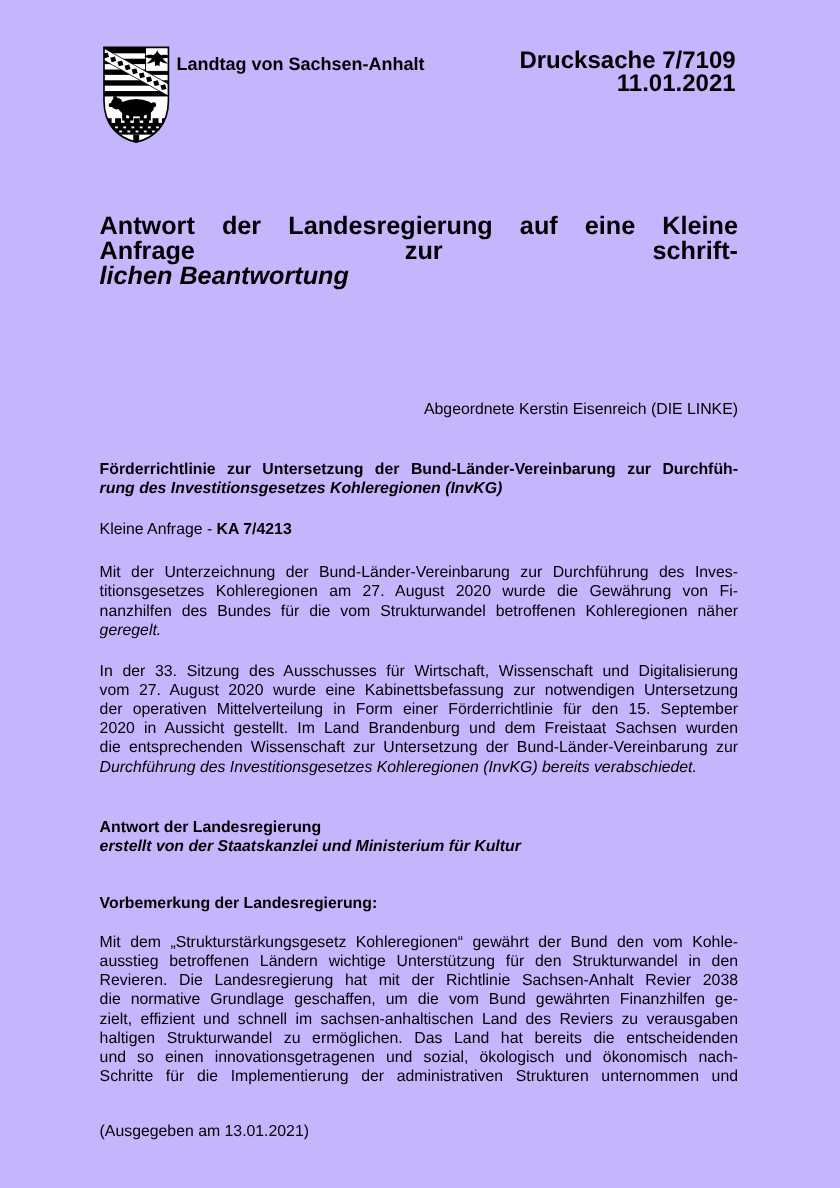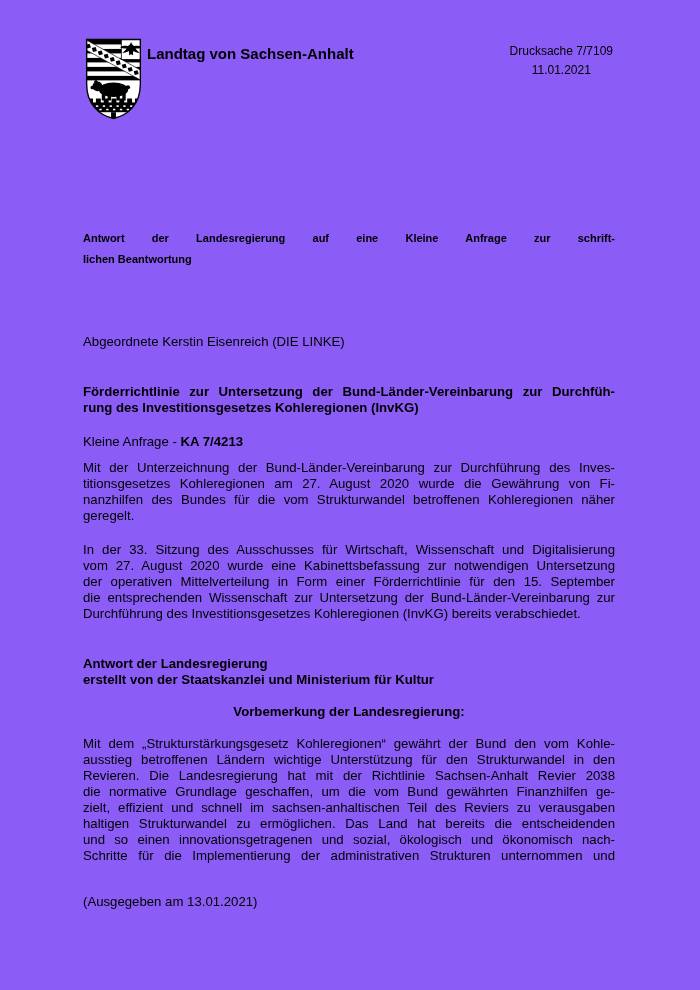--- a/index.html
+++ b/index.html
@@ -1,47 +1,47 @@
 <!DOCTYPE html>
 <html lang="de"><head>
 <meta charset="utf-8">
 <style>
   html,body{margin:0;padding:0;background:#ffffff;}
   .page{
     position:relative;
     width:700px;height:990px;
     box-sizing:border-box;
     padding:0 85px 0 83px;
-    background:#8b5cf6;color:#000;
+    background:#c4b5fd;color:#000;
     font-family:"Liberation Sans","DejaVu Sans",sans-serif;
     overflow:hidden;
   }
   
   .header{position:relative;height:120px;}
   .coa{position:absolute;left:2px;top:38px;width:57px;height:82px;}
   .inst{position:absolute;left:64px;top:45px;font-size:15px;font-weight:bold;white-space:nowrap;}
-  .docinfo{position:absolute;right:2px;top:42px;text-align:center;font-size:12px;font-weight:normal;line-height:19px;}
+  .docinfo{position:absolute;right:2px;top:42px;text-align:right;font-size:20px;font-weight:bold;line-height:19px;}
   
-  .title{margin-top:108px;font-size:11px;font-weight:bold;line-height:21px;}
+  .title{margin-top:58px;font-size:21px;font-weight:bold;line-height:21px;}
   .bodytext{font-size:13.2px;line-height:16px;}
-  .addressee{margin-top:64px;}
+  .addressee{margin-top:92px;text-align:right;}
   .subject{margin-top:34px;font-weight:bold;}
   .ka{margin-top:18px;}
   .ka .num{font-weight:bold;}
   .h{font-weight:bold;}
   .vorb1{margin-top:30px;}
-  .p1{margin-top:10px;}
+  .p1{margin-top:20px;}
   .p2{margin-top:18px;}
   .answer{margin-top:34px;font-weight:bold;}
-  .vorb2{margin-top:16px;text-align:center;}
+  .vorb2{margin-top:32px;}
   .p3{margin-top:16px;}
   .footer{margin-top:30px;}
   
   .line{text-align:justify;text-align-last:justify;}
-  .line.last{text-align-last:left;}
+  .line.last{text-align-last:left;font-style:italic;}
   .plain .line{text-align:left;text-align-last:left;}
 </style>
 </head>
 <body>
 
 <div class="page">
 
   <div class="header">
     <svg class="coa" viewBox="0 0 58 84" xmlns="http://www.w3.org/2000/svg">
       <defs>
@@ -134,37 +134,38 @@
       <div class="line">Mit der Unterzeichnung der Bund-Länder-Vereinbarung zur Durchführung des Inves-</div>
       <div class="line">titionsgesetzes Kohleregionen am 27. August 2020 wurde die Gewährung von Fi-</div>
       <div class="line">nanzhilfen des Bundes für die vom Strukturwandel betroffenen Kohleregionen näher</div>
       <div class="line last">geregelt.</div>
     </div>
 
   <div class="bodytext p2">
       <div class="line">In der 33. Sitzung des Ausschusses für Wirtschaft, Wissenschaft und Digitalisierung</div>
       <div class="line">vom 27. August 2020 wurde eine Kabinettsbefassung zur notwendigen Untersetzung</div>
       <div class="line">der operativen Mittelverteilung in Form einer Förderrichtlinie für den 15. September</div>
+      <div class="line">2020 in Aussicht gestellt. Im Land Brandenburg und dem Freistaat Sachsen wurden</div>
       <div class="line">die entsprechenden Wissenschaft zur Untersetzung der Bund-Länder-Vereinbarung zur</div>
       <div class="line last">Durchführung des Investitionsgesetzes Kohleregionen (InvKG) bereits verabschiedet.</div>
     </div>
 
   <div class="bodytext answer plain">
       <div class="line">Antwort der Landesregierung</div>
       <div class="line last">erstellt von der Staatskanzlei und Ministerium für Kultur</div>
     </div>
 
   <div class="bodytext h vorb2">Vorbemerkung der Landesregierung:</div>
 
   <div class="bodytext p3">
       <div class="line">Mit dem „Strukturstärkungsgesetz Kohleregionen“ gewährt der Bund den vom Kohle-</div>
       <div class="line">ausstieg betroffenen Ländern wichtige Unterstützung für den Strukturwandel in den</div>
       <div class="line">Revieren. Die Landesregierung hat mit der Richtlinie Sachsen-Anhalt Revier 2038</div>
       <div class="line">die normative Grundlage geschaffen, um die vom Bund gewährten Finanzhilfen ge-</div>
-      <div class="line">zielt, effizient und schnell im sachsen-anhaltischen Teil des Reviers zu verausgaben</div>
+      <div class="line">zielt, effizient und schnell im sachsen-anhaltischen Land des Reviers zu verausgaben</div>
       <div class="line">haltigen Strukturwandel zu ermöglichen. Das Land hat bereits die entscheidenden</div>
       <div class="line">und so einen innovationsgetragenen und sozial, ökologisch und ökonomisch nach-</div>
       <div class="line">Schritte für die Implementierung der administrativen Strukturen unternommen und</div>
     </div>
 
   <div class="bodytext footer">(Ausgegeben am 13.01.2021)</div>
 
 </div>
 
 </body></html>

